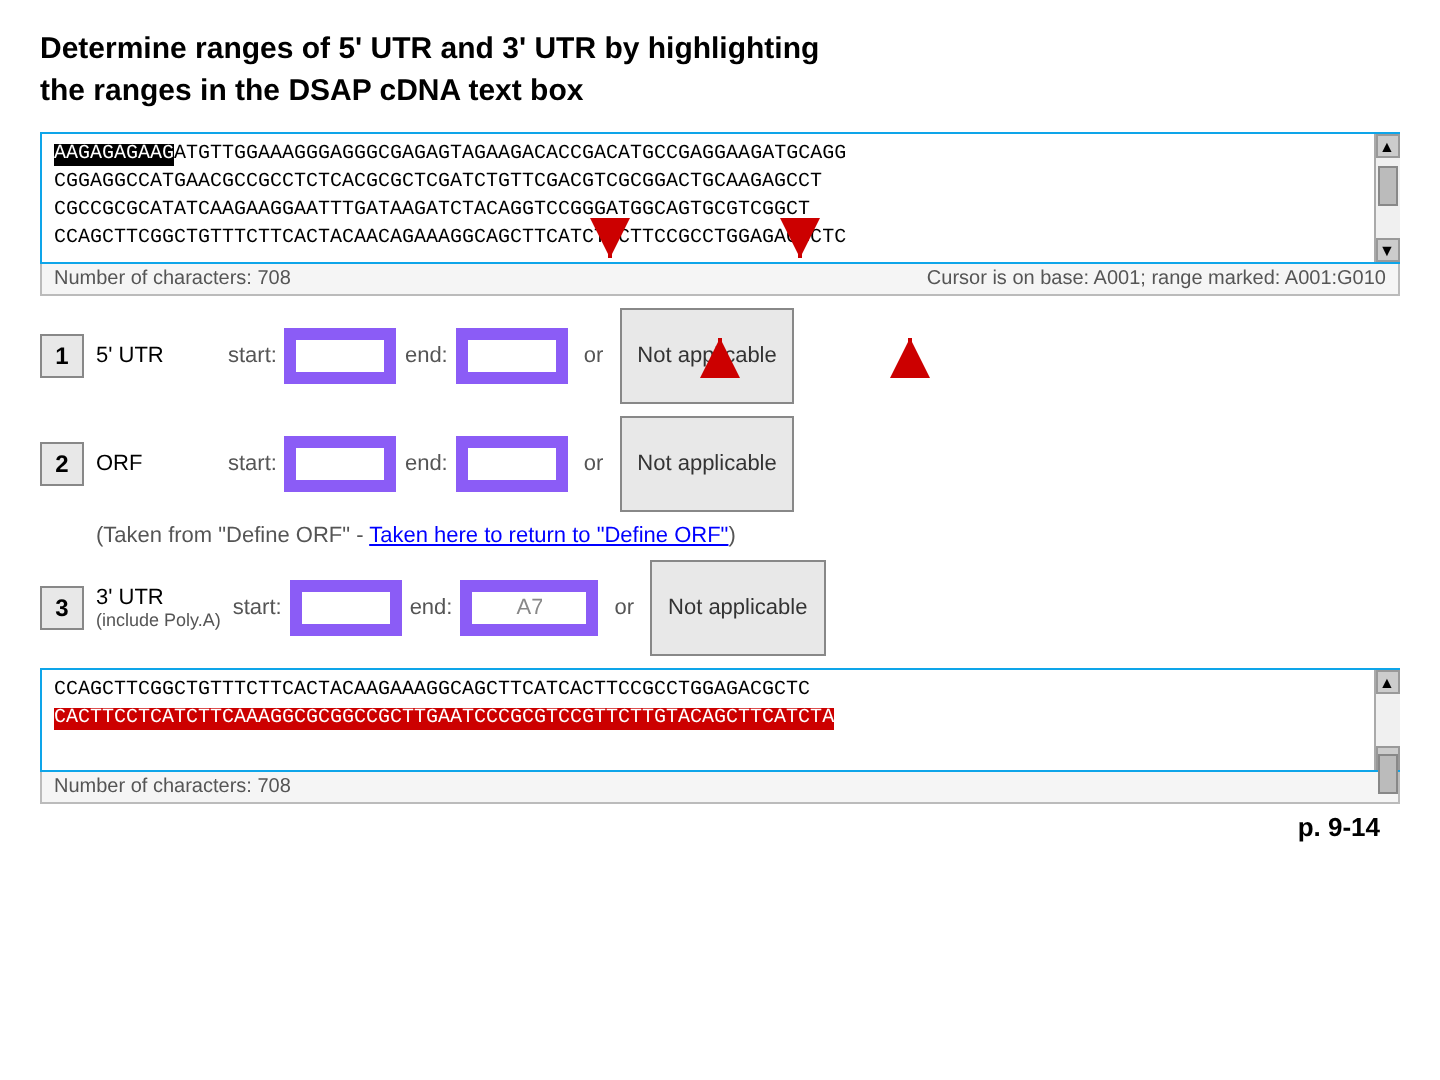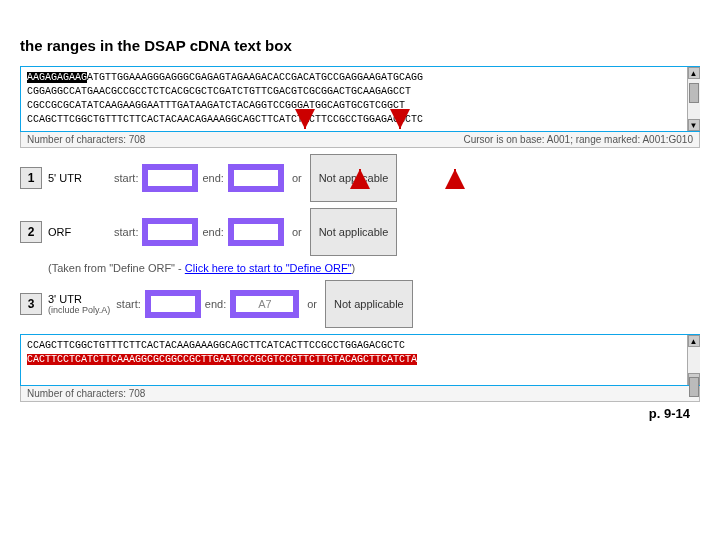--- a/index.html
+++ b/index.html
@@ -183,21 +183,21 @@
       border: 1px solid #888;
       left: 1px;
     }
   </style>
 </head>
 <body>
 
 <div class="container">
 
   <div class="title">
-    <br>
+    <span>Determine ranges of 5' UTR and 3' UTR by highlighting</span><br>
     <span>the ranges in the DSAP cDNA text box</span>
   </div>
 
   <div class="dna-wrapper">
     <div class="dna-inner">
       <span style="background:#000;color:#fff;">AAGAGAGAAG</span><span>ATGTTGGAAAGGGAGGGCGAGAGTAGAAGACACCGACATGCCGAGGAAGATGCAGG</span><br>
       <span>CGGAGGCCATGAACGCCGCCTCTCACGCGCTCGATCTGTTCGACGTCGCGGACTGCAAGAGCCT</span><br>
       <span>CGCCGCGCATATCAAGAAGGAATTTGATAAGATCTACAGGTCCGGGATGGCAGTGCGTCGGCT</span><br>
       <span>CCAGCTTCGGCTGTTTCTTCACTACAACAGAAAGGCAGCTTCATCTACTTCCGCCTGGAGACGCTC</span>
     </div>
@@ -259,21 +259,21 @@
       <span class="field-text">start:</span>
       <input class="input-box" value="A11" readonly="" style="color: rgb(136, 136, 136);">
       <span class="field-text">end:</span>
       <input class="input-box" value="A292" readonly="" style="color: rgb(136, 136, 136);">
       <span class="or-text">or</span>
       <button class="not-applicable-btn">Not applicable</button>
     </div>
   </div>
 
   <div class="orf-note">
-    <span>(Taken from "Define ORF" - </span><span class="orf-link">Click here to start to "Define ORF"</span><span>)</span>
+    <span>(Taken from "Define ORF" - </span><span class="orf-link">Taken here to return to "Define ORF"</span><span>)</span>
   </div>
 
   <div class="field-row">
     <div class="number-badge">
         <span>3</span>
       </div>
     <div class="label-col">
       <span class="field-label">3' UTR</span>
       <span class="field-label-sub">(include Poly.A)</span>
     </div>

